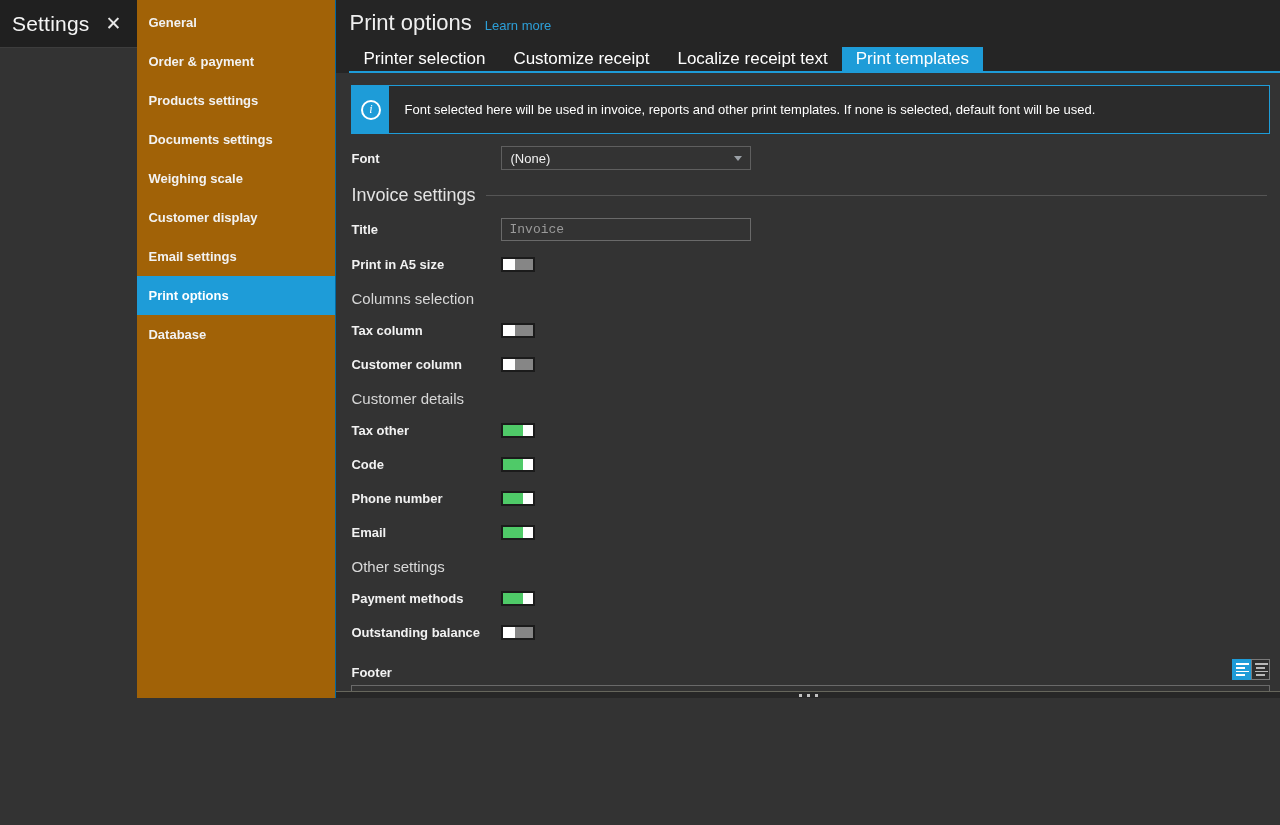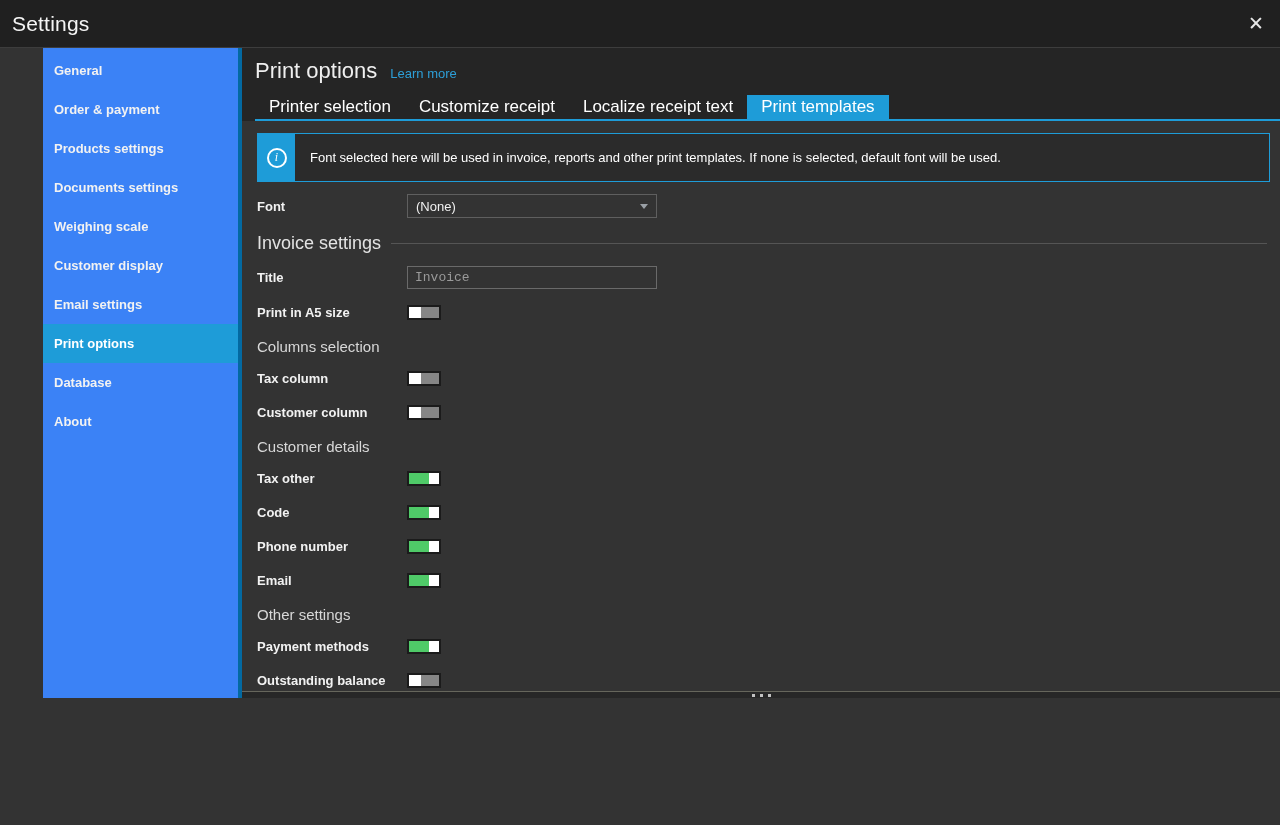--- a/index.html
+++ b/index.html
@@ -1,30 +1,30 @@
 <!DOCTYPE html>
 <html><head>
 <meta charset="utf-8">
 <style>
   * { margin:0; padding:0; box-sizing:border-box; }
   html,body { width:1280px; height:825px; overflow:hidden; background:#333333;
               font-family:"Liberation Sans", sans-serif; color:#f2f2f2; }
 
-  .window { width:1280px; height:698px; display:flex; flex-direction:column; position:relative; }
+  .window { width:1280px; height:698px; display:flex; position:relative; }
 
   
   .titlebar { height:48px; background:#202020; border-bottom:1px solid #3d3d3d;
               display:flex; align-items:center; flex:0 0 auto; }
   .titlebar .wtitle { font-size:21px; font-weight:300; color:#f5f5f5; padding-left:12px; letter-spacing:.2px; }
   .titlebar .close { margin-left:auto; width:48px; height:48px; background:transparent; border:none;
                      color:#e8e8e8; font-size:19px; font-weight:300; cursor:pointer; line-height:48px; }
 
   
   .main { flex:1; display:flex; min-height:0; }
-  .sidebar { width:199px; background:#3b82f6; border-right:4px solid #0369a1; padding-top:3px; flex:0 0 auto;margin-left:43px; }
+  .sidebar { width:199px; background:#a16207; border-right:1px solid #0369a1; padding-top:3px; flex:0 0 auto; }
   .side-item { height:39px; display:flex; align-items:center; padding-left:11px;
                font-size:13px; font-weight:600; color:#f2f2f2; cursor:pointer; }
   .side-item.selected { background:#1e9cd8; color:#ffffff; }
 
   .content { flex:1; display:flex; flex-direction:column; min-width:0; position:relative; }
 
   
   .content-header { background:#252525; padding:10px 10px 0 13px; flex:0 0 auto; }
   .header-line { display:flex; align-items:baseline; }
   .page-title { font-size:22px; font-weight:300; color:#efefef; }
@@ -109,21 +109,20 @@
     <nav class="sidebar">
       <div class="side-item">General</div>
       <div class="side-item">Order &amp; payment</div>
       <div class="side-item">Products settings</div>
       <div class="side-item">Documents settings</div>
       <div class="side-item">Weighing scale</div>
       <div class="side-item">Customer display</div>
       <div class="side-item">Email settings</div>
       <div class="side-item selected">Print options</div>
       <div class="side-item">Database</div>
-      <div class="side-item">About</div>
     </nav>
 
     <section class="content">
 
       <div class="content-header">
         <div class="header-line">
           <span class="page-title">Print options</span>
           <a class="learn-more">Learn more</a>
         </div>
       </div>

